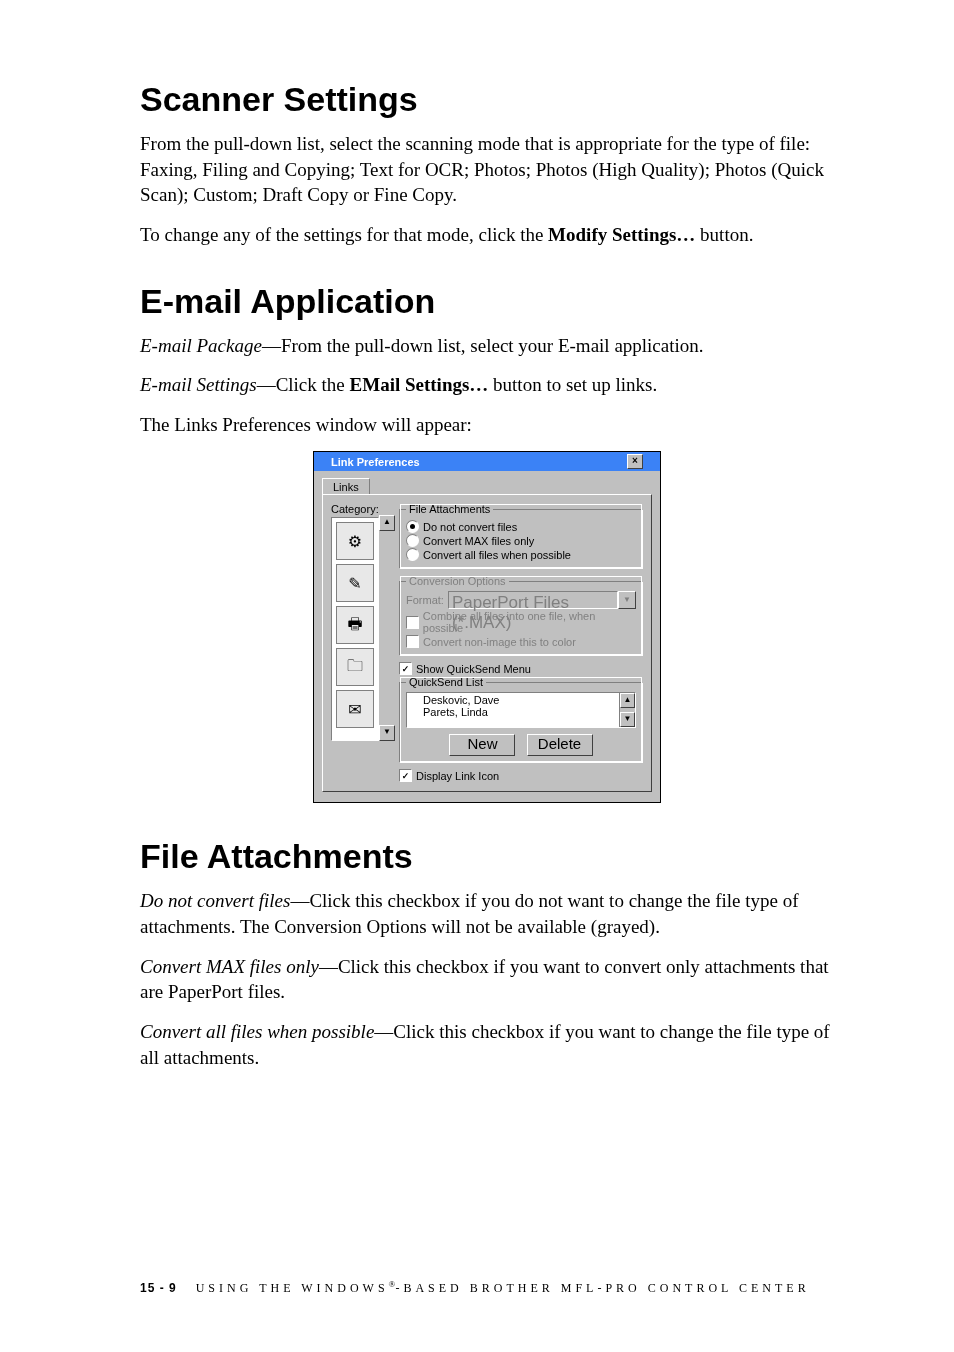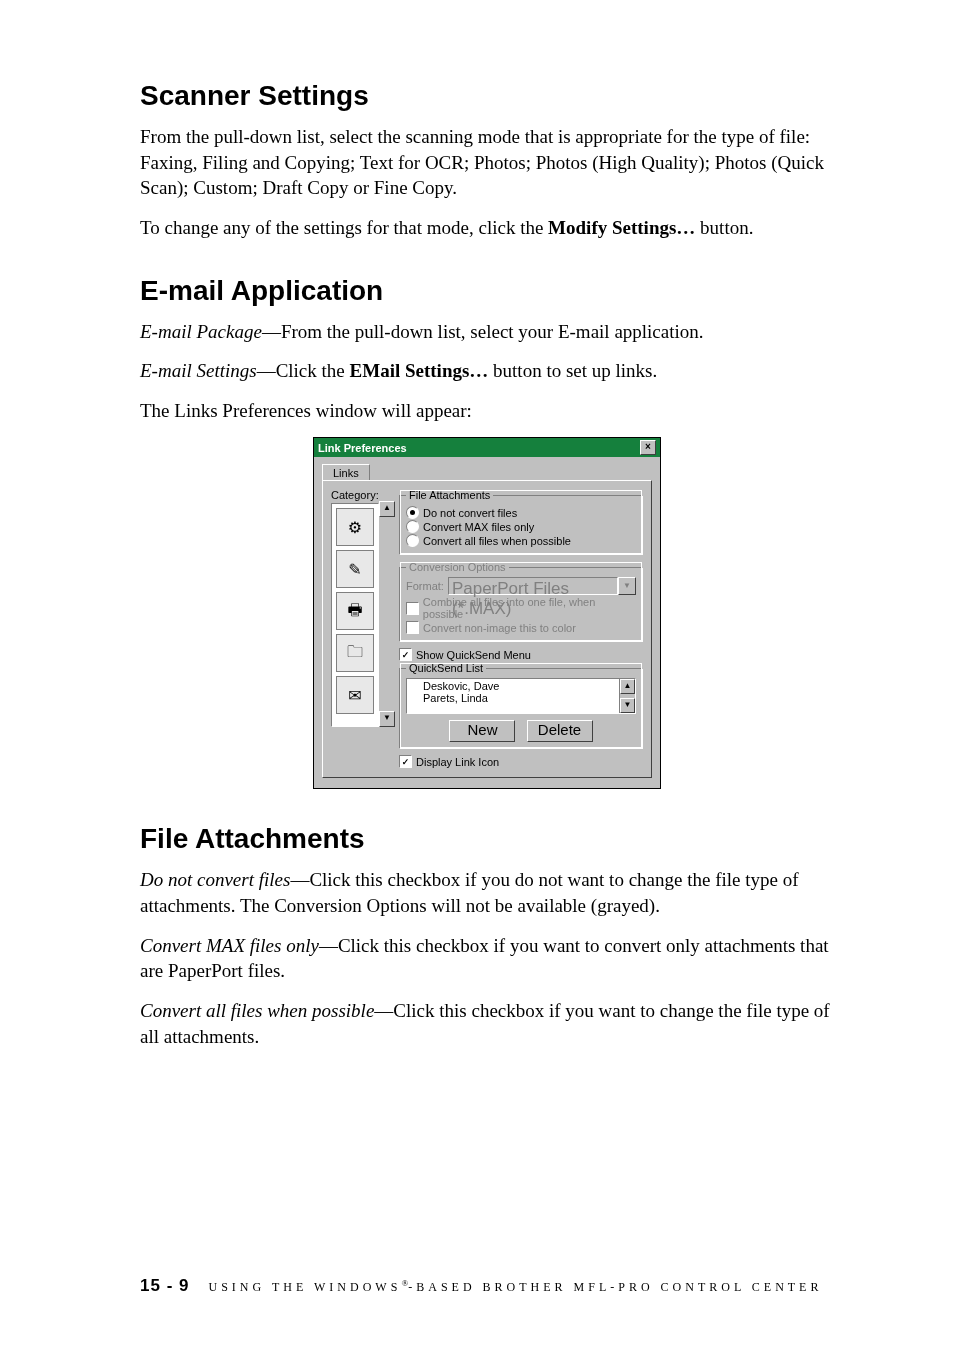--- a/index.html
+++ b/index.html
@@ -12,21 +12,21 @@
   .page {
     width: 954px;
     height: 1352px;
     box-sizing: border-box;
     padding: 80px 120px 40px 140px;
     position: relative;
   }
   h2 {
     font-family: Arial, Helvetica, sans-serif;
     font-weight: bold;
-    font-size: 28px;
+    font-size: 34px;
     margin: 0 0 12px 0;
   }
   p.body {
     font-size: 19px;
     line-height: 1.35;
     margin: 0 0 14px 0;
   }
   .italic { font-style: italic; }
   .bold { font-weight: bold; }
   .section-gap { margin-top: 34px; }
@@ -39,24 +39,24 @@
   
   .dlg {
     width: 346px;
     background: #c0c0c0;
     border: 1px solid #000;
     font-family: "MS Sans Serif", Tahoma, Arial, sans-serif;
     font-size: 11px;
     color: #000;
   }
   .dlg-title {
-    background: #15803d;
+    background: #3b82f6;
     color: #fff;
     font-weight: bold;
-    padding: 2px 4px;
+    padding: 2px 17px;
     display: flex;
     justify-content: space-between;
     align-items: center;
   }
   .dlg-title .closebtn {
     width: 14px; height: 13px;
     background: #c0c0c0;
     border-top: 1px solid #fff;
     border-left: 1px solid #fff;
     border-right: 1px solid #404040;
@@ -203,21 +203,21 @@
     bottom: 56px;
     font-family: "Times New Roman", serif;
     font-size: 12px;
     letter-spacing: 4px;
   }
   .footer .pn {
     font-family: Arial, Helvetica, sans-serif;
     font-weight: bold;
     letter-spacing: 1px;
     margin-right: 12px;
-    font-size: 17px;
+    font-size: 12px;
   }
   .footer .reg { font-size: 9px; vertical-align: super; letter-spacing:0;}
 </style>
 </head>
 <body>
 
 <div class="page">
 
   <h2>Scanner Settings</h2>
   <p class="body">From the pull-down list, select the scanning mode that is appropriate for the type of file: Faxing, Filing and Copying; Text for OCR; Photos; Photos (High Quality); Photos (Quick Scan); Custom; Draft Copy or Fine Copy.</p>

